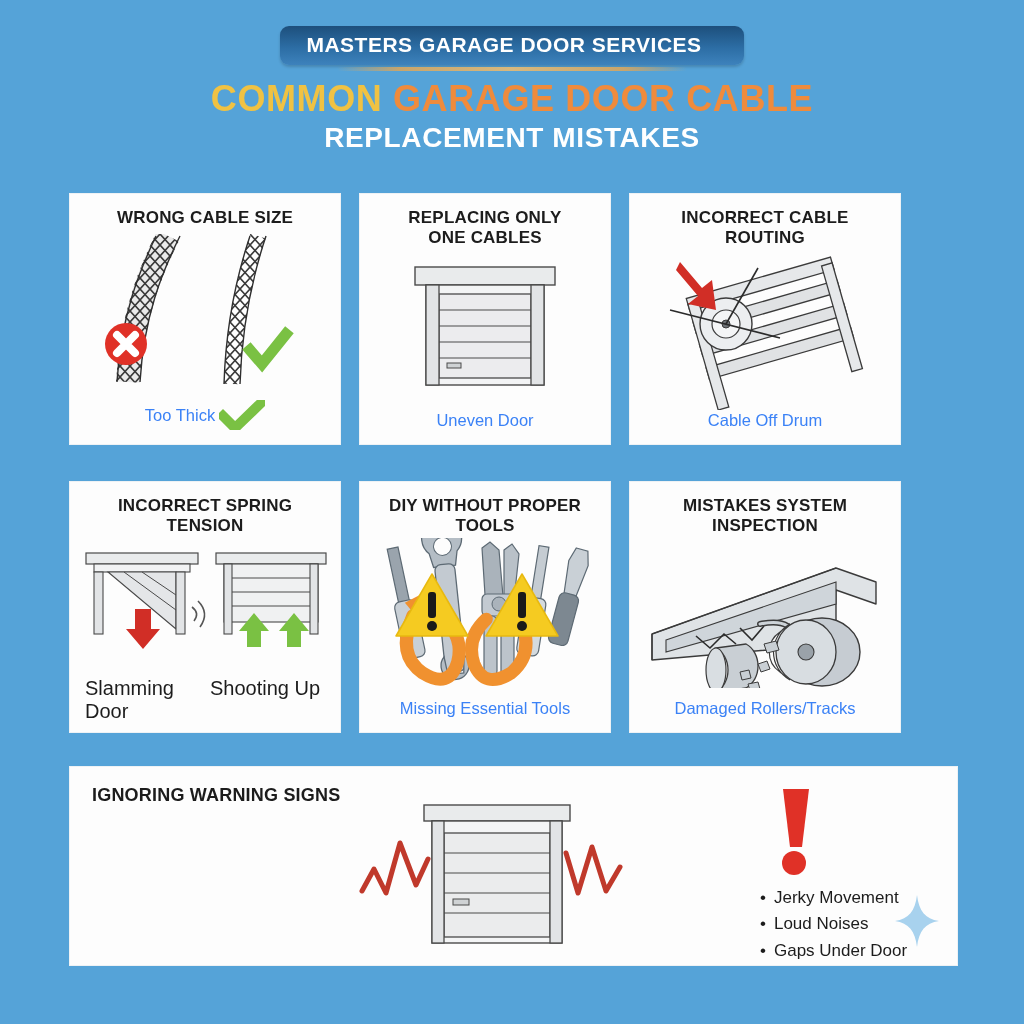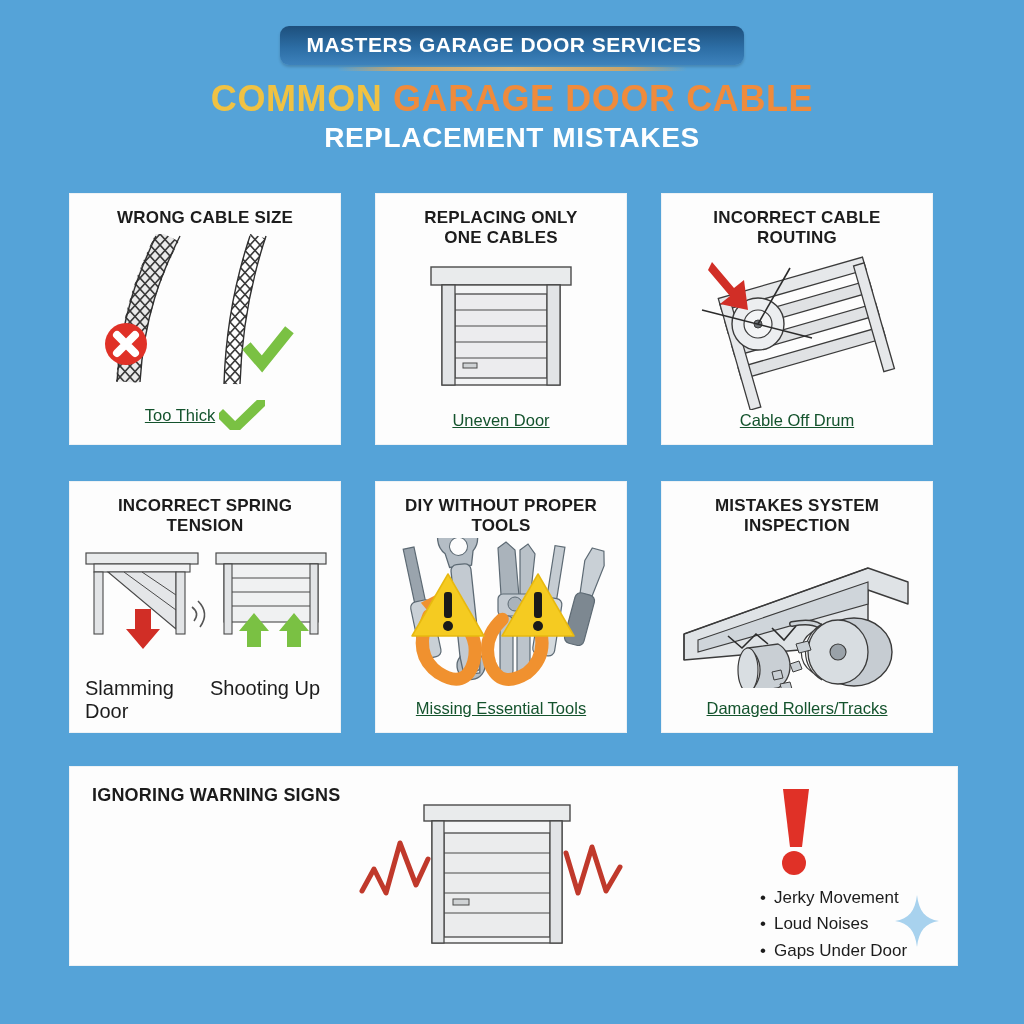--- a/index.html
+++ b/index.html
@@ -44,38 +44,37 @@
   .t-common { color: #f0c243; }
   .t-orange { color: #ef8b3c; }
 
   
   .grid {
     position: absolute; left: 69px; top: 193px;
     width: 809px;
     display: grid;
     grid-template-columns: repeat(3, 1fr);
     grid-template-rows: 252px 252px;
-    gap: 36px 34px;
+    gap: 36px 18px;
   }
   .card {
     background: #fdfdfd;
     border: 1px solid #eef2f5;
     padding: 14px 10px 10px 10px;
     display: flex; flex-direction: column; align-items: center;
     position: relative;
   }
   .card-title {
     font-size: 17px; font-weight: bold; color: #1c1c1c;
     text-align: center; line-height: 1.18; letter-spacing: 0.2px;
   }
   .card-art { flex: 1; width: 100%; display: flex; align-items: center; justify-content: center; }
   .card-caption {
-    font-size: 16.5px; color: #14532d; text-align: right;
+    font-size: 16.5px; color: #3b82f6; text-align: right;
     padding-bottom: 4px;
-    text-decoration: underline;
   }
   .dual-caption { display: flex; width: 100%; justify-content: space-around; align-items: flex-start; }
   .dual-caption .cap { font-size: 20px; color: #1c1c1c; text-align: left; line-height: 1.12; width: 46%; }
 
   
   .banner {
     position: absolute; left: 69px; top: 766px; width: 889px; height: 200px;
     background: #fdfdfd; border: 1px solid #eef2f5;
     padding: 16px 0 0 0;
   }

